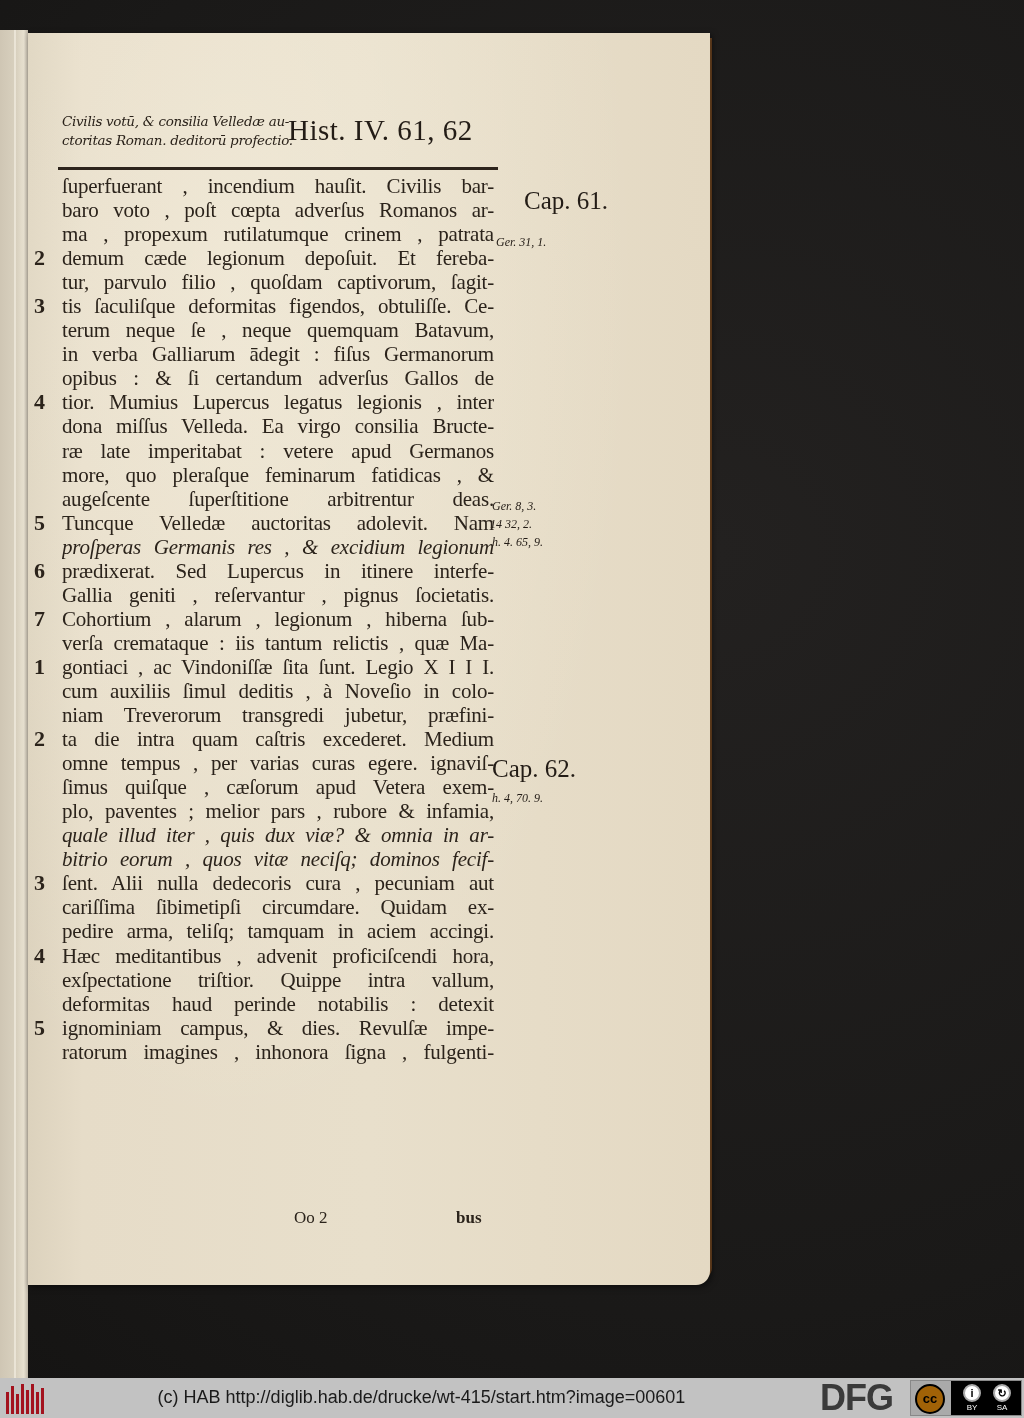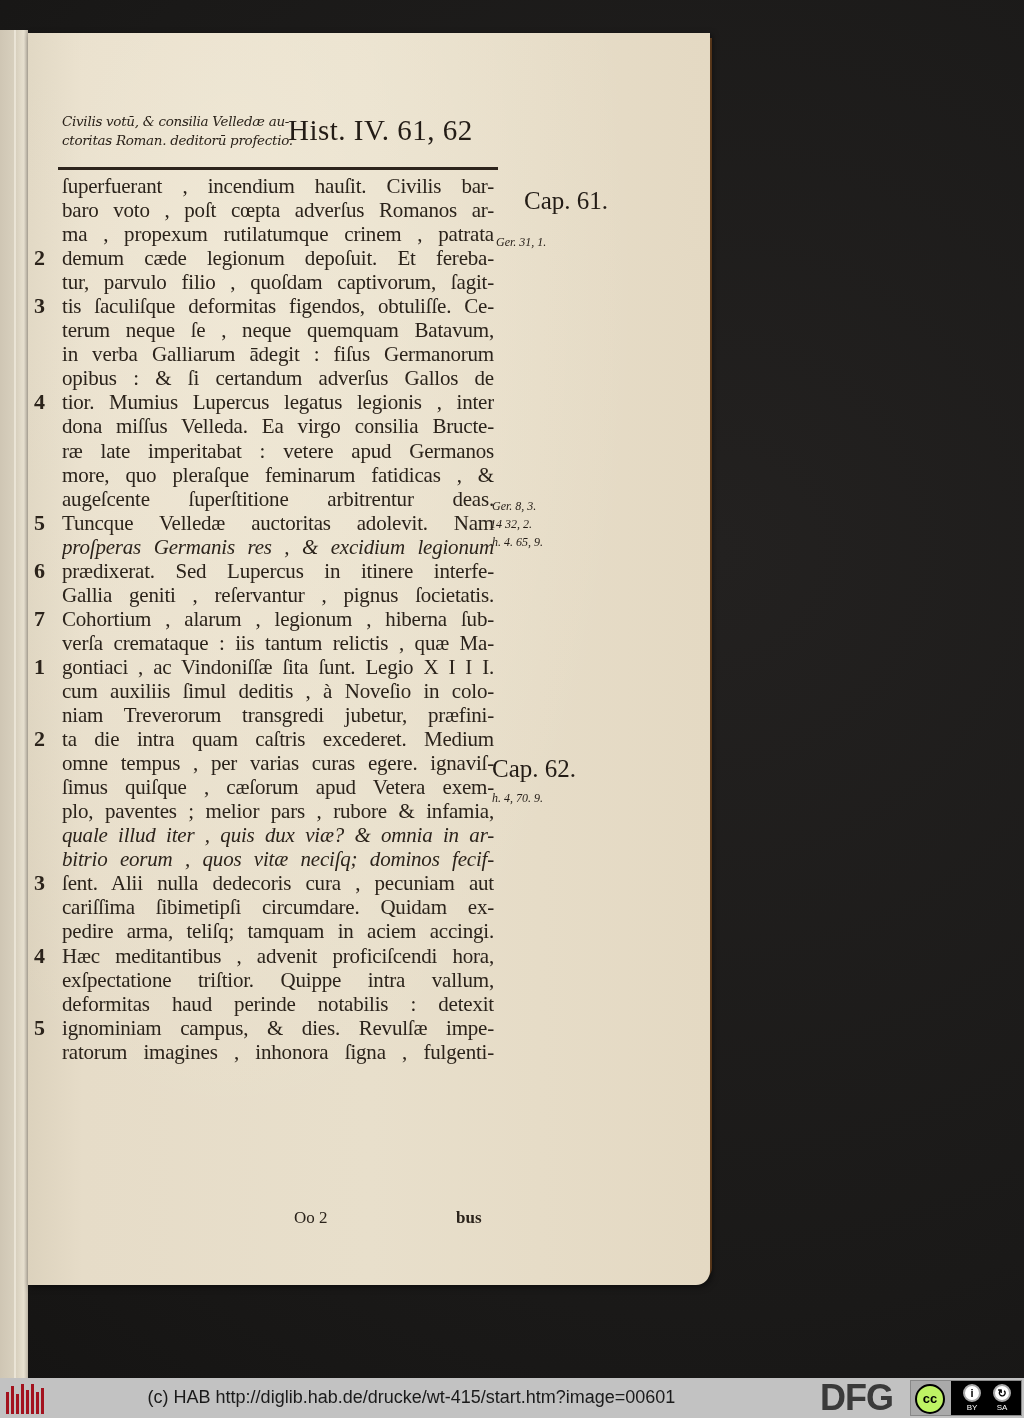--- a/index.html
+++ b/index.html
@@ -75,34 +75,34 @@
     .footer {
       position: absolute; left: 0; top: 1378px; width: 1024px; height: 40px; background: #c2c2c2;
     }
     .hab-logo { position: absolute; left: 4px; top: 6px; width: 44px; height: 30px; }
     .hab-logo span {
       position: absolute; bottom: 0; width: 3px; background: #a3121e;
     }
     .copyright {
       position: absolute; left: 0; width: 815px; top: 9px; text-align: center;
       font-family: "Liberation Sans", sans-serif; font-size: 18px; color: #1a1a1a;
-      padding-left: 4px;
+      padding-left: 14px;
     }
     .dfg {
       position: absolute; left: 820px; top: 2px;
       font-family: "Liberation Sans", sans-serif; font-weight: bold; font-size: 36px; color: #3a3a3a;
       letter-spacing: -1px; line-height: 36px;
     }
     .cc-badge {
       position: absolute; left: 910px; top: 2px; width: 112px; height: 36px;
       background: #000; border: 1px solid #888; box-sizing: border-box;
     }
     .cc-badge .cc {
       position: absolute; left: 4px; top: 3px; width: 30px; height: 30px; border-radius: 50%;
-      background: #bef264; border: 2px solid #000; box-sizing: border-box;
+      background: #a16207; border: 2px solid #000; box-sizing: border-box;
       font-family: "Liberation Sans", sans-serif; font-weight: bold; font-size: 13px; line-height: 26px;
       text-align: center; color: #000;
     }
     .cc-badge .cc-left { position: absolute; left: 0; top: 0; width: 40px; height: 34px; background: #aaa; clip-path: polygon(0 0, 100% 0, 100% 100%, 0 100%); }
     .cc-badge .mini {
       position: absolute; top: 3px; width: 18px; height: 18px; border-radius: 50%;
       background: #fff; border: 2px solid #aaa; box-sizing: border-box;
       font-family: "Liberation Sans", sans-serif; font-weight: bold; font-size: 11px; line-height: 14px;
       text-align: center; color: #000;
     }

